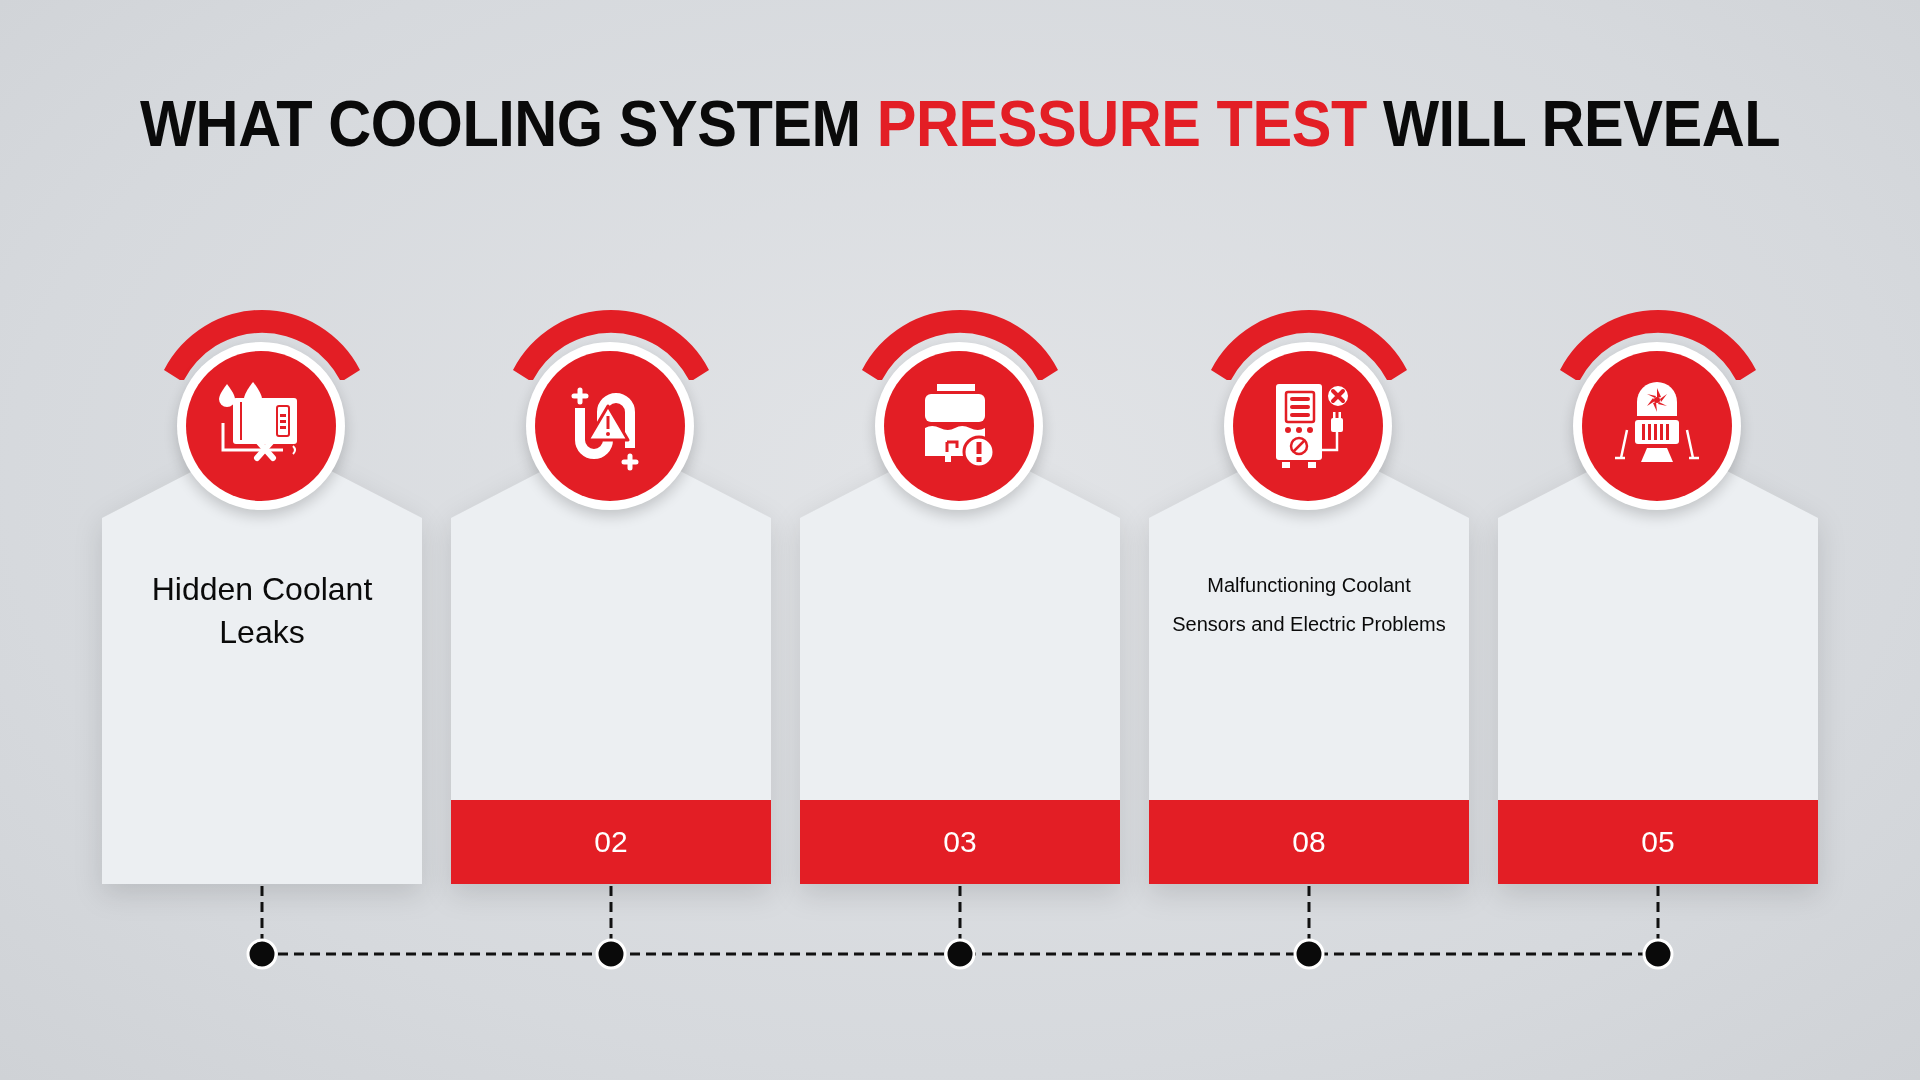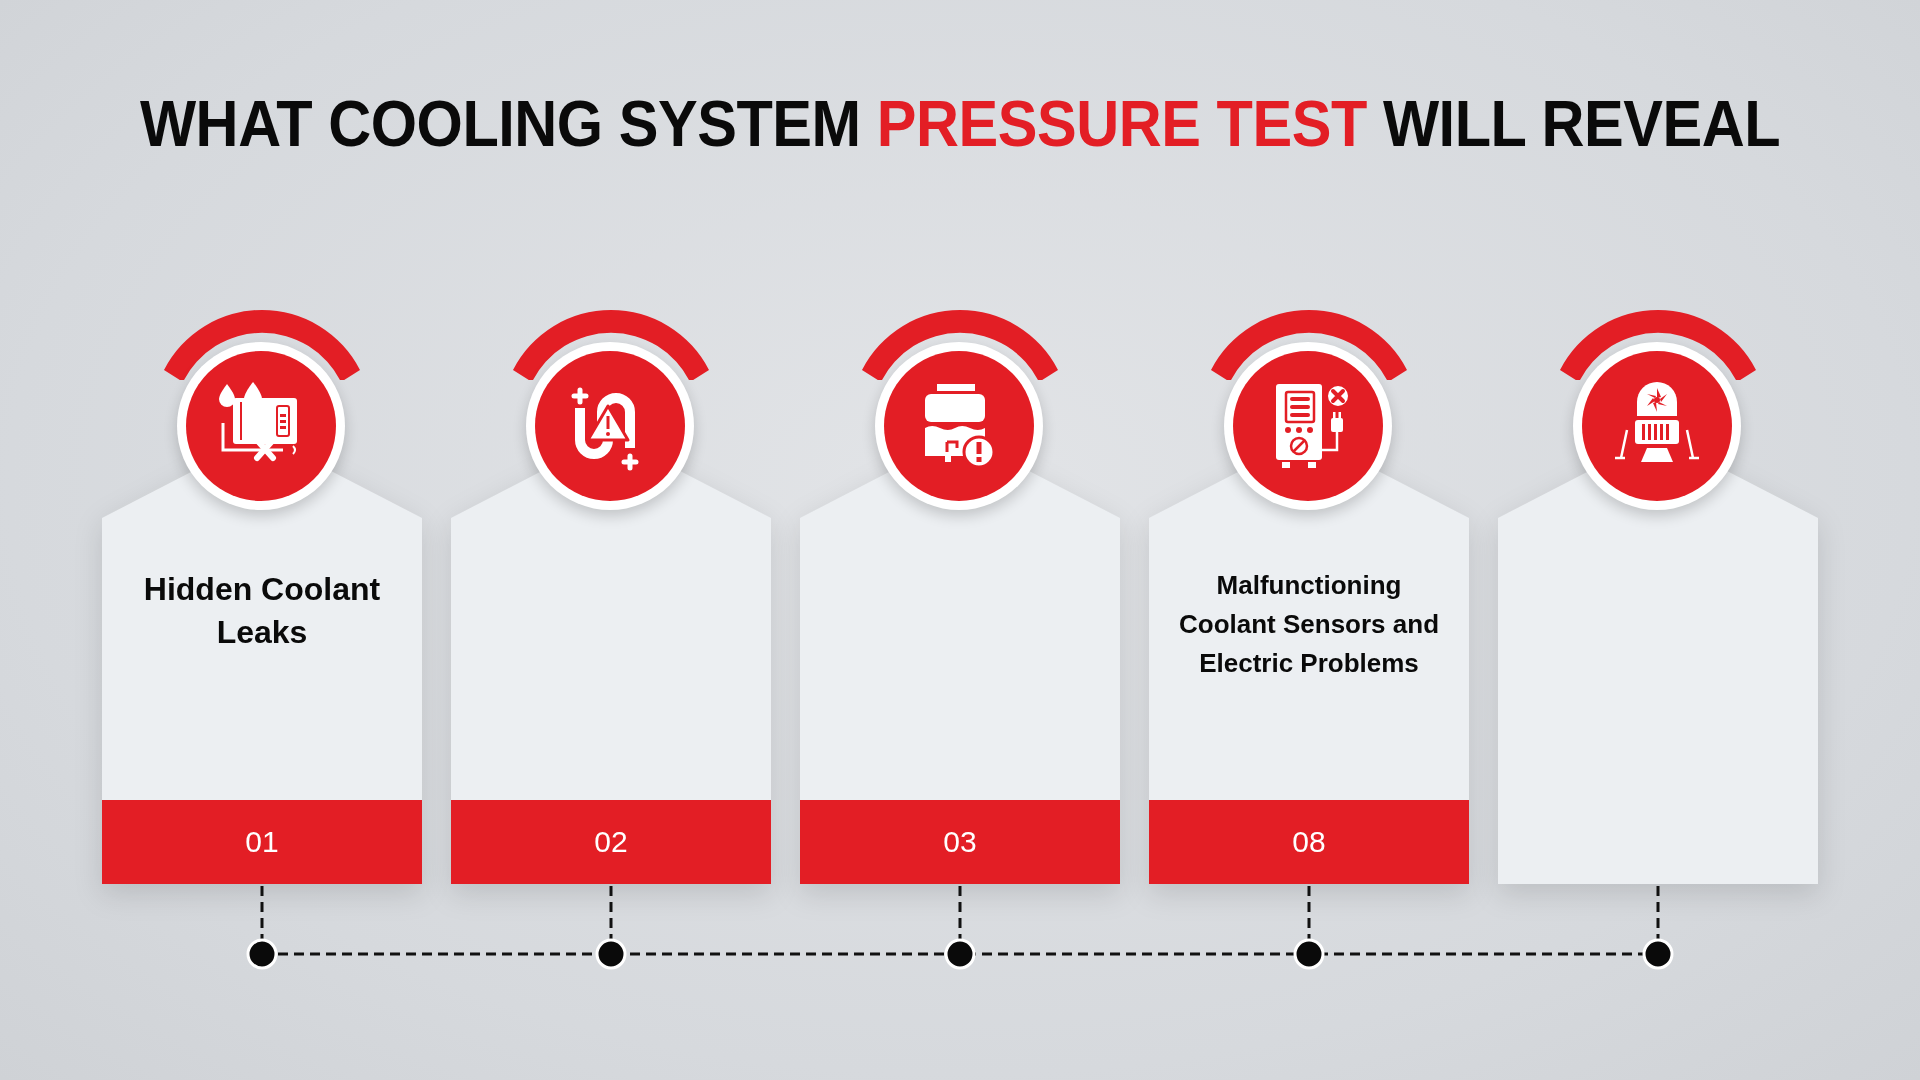--- a/index.html
+++ b/index.html
@@ -22,23 +22,23 @@
     position:absolute; left:0; top:0; width:320px; height:584px;
     filter: drop-shadow(0 10px 14px rgba(0,0,0,0.12));
   }
   .card-body svg { position:absolute; left:0; top:0; }
   .num-band {
     position:absolute; left:0; top:500px; width:320px; height:84px;
     background:#e31e25; color:#fff; font-size:30px; text-align:center; line-height:84px;
   }
   .card-text {
     position:absolute; left:20px; top:268px; width:280px; text-align:center;
-    font-weight:700; font-size:32px; line-height:43px; color:#0a0a0a;
-  }
-  .card-text.small { top:266px; font-size:26px; line-height:39px; }
+    font-weight:400; font-size:32px; line-height:43px; color:#0a0a0a;
+  }
+  .card-text.small { top:266px; font-size:20px; line-height:39px; }
   .arc { position:absolute; left:55px; top:0; }
   .badge {
     position:absolute; left:75px; top:42px; width:168px; height:168px; border-radius:50%;
     background:#fff; box-shadow: 0 6px 14px rgba(0,0,0,0.18);
   }
   .badge-inner {
     position:absolute; left:9px; top:9px; width:150px; height:150px; border-radius:50%;
     background:#e31e25; display:flex; align-items:center; justify-content:center;
   }
   .timeline { position:absolute; left:0; top:884px; }
@@ -69,21 +69,20 @@
           <rect x="67" y="42" width="6" height="3" fill="#e31e25"></rect>
           <rect x="67" y="48" width="6" height="3" fill="#e31e25"></rect>
       <path d="M10 45 V72 H30" stroke="#fff" stroke-width="3" fill="none"></path>
       <path d="M30 72 H70" stroke="#fff" stroke-width="3"></path>
       <path d="M44 62 L60 80 M60 62 L44 80" stroke="#fff" stroke-width="6" stroke-linecap="round"></path>
       <path d="M80 68 q4 4 0 8" stroke="#fff" stroke-width="2" fill="none"></path>
     </svg>
   </div>
     </div>
   <div class="card-text">Hidden Coolant Leaks</div>
-  <div class="num-band">01</div>
 </div>
 
 <div class="card" style="left:451px">
   <div class="card-body">
     <svg width="320" height="584">
         <polygon points="0,218 120,156 200,156 320,218 320,584 0,584" fill="#eceff2"></polygon>
       </svg>
   </div>
   <svg class="arc" width="210" height="80">
       <path d="M 7 70 A 110 110 0 0 1 203 70 L 184 82 A 88 88 0 0 0 26 82 Z" fill="#e31e25"></path>
@@ -193,20 +192,21 @@
           <rect x="39" y="46" width="3" height="16" fill="#e31e25"></rect>
           <rect x="45" y="46" width="3" height="16" fill="#e31e25"></rect>
           <rect x="51" y="46" width="3" height="16" fill="#e31e25"></rect>
           <rect x="57" y="46" width="3" height="16" fill="#e31e25"></rect>
       <path d="M38 70 H58 L64 84 H32 Z" fill="#fff"></path>
       <path d="M18 52 L12 80 M6 80 H16" stroke="#fff" stroke-width="2.5"></path>
       <path d="M78 52 L84 80 M80 80 H90" stroke="#fff" stroke-width="2.5"></path>
     </svg>
   </div>
     </div>
+  <div class="num-band">05</div>
 </div>
 
 <svg class="timeline" width="1920" height="100">
   <g stroke="#111" stroke-width="3" stroke-dasharray="10 6" fill="none">
     <line x1="262" y1="2" x2="262" y2="62"></line>
     <line x1="611" y1="2" x2="611" y2="62"></line>
     <line x1="960" y1="2" x2="960" y2="62"></line>
     <line x1="1309" y1="2" x2="1309" y2="62"></line>
     <line x1="1658" y1="2" x2="1658" y2="62"></line>
     <line x1="262" y1="70" x2="1658" y2="70"></line>

